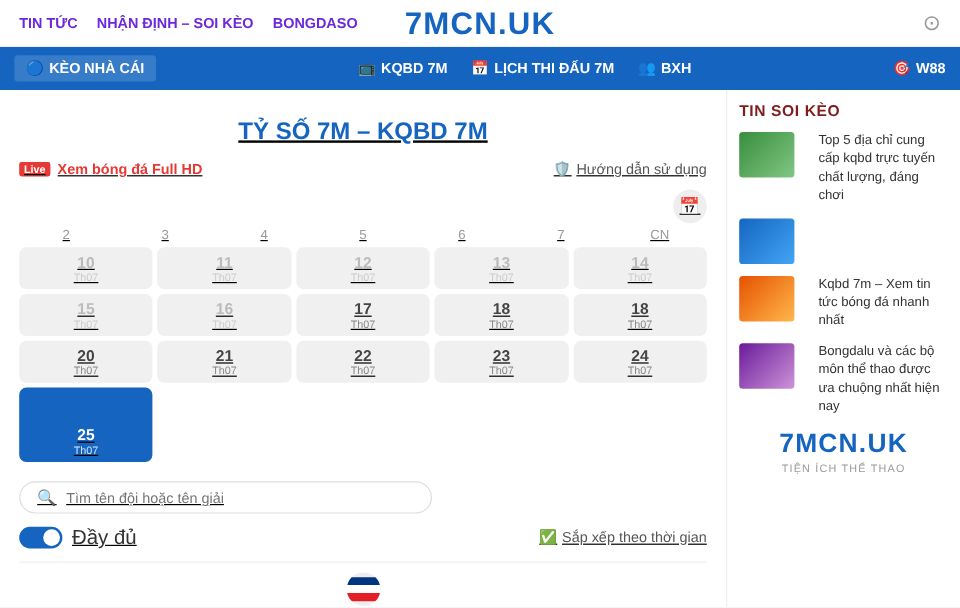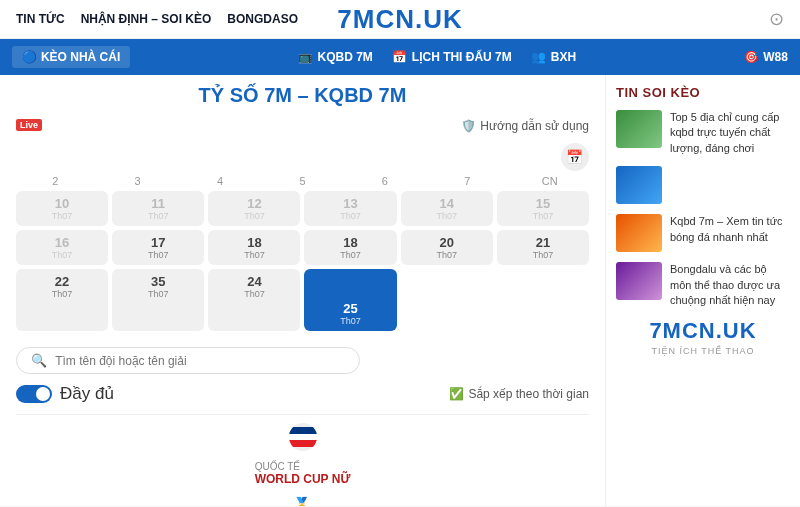--- a/index.html
+++ b/index.html
@@ -8,21 +8,21 @@
     
     .top-nav {
       background: #fff;
       display: flex;
       align-items: center;
       padding: 8px 16px;
       border-bottom: 1px solid #eee;
       position: relative;
     }
     .top-nav-links { display: flex; gap: 16px; }
-    .top-nav-link { color: #0f172a; font-size: 12px; font-weight: 600; cursor: pointer; text-transform: uppercase; }
+    .top-nav-link { color: #6d28d9; font-size: 12px; font-weight: 600; cursor: pointer; text-transform: uppercase; }
     .top-nav-logo {
       position: absolute; left: 50%; transform: translateX(-50%);
       font-size: 26px; font-weight: 900; color: #1565c0; letter-spacing: 1px;
     }
     .top-nav-icon { margin-left: auto; color: #999; font-size: 18px; cursor: pointer; }
 
     
     .blue-nav {
       background: #1565c0;
       display: flex;
@@ -42,22 +42,23 @@
     .main-layout {
       display: flex;
       height: calc(507px - 36px - 40px);
       overflow: hidden;
     }
 
     
     .content-area {
       flex: 1;
       background: #fff;
-      padding: 9px 16px;
+      padding: 24px 16px;
       overflow: hidden;
+      text-decoration: underline;
     }
 
     .page-title {
       text-align: center;
       font-size: 20px;
       font-weight: 800;
       color: #1565c0;
       margin-bottom: 12px;
       text-transform: uppercase;
     }
@@ -84,21 +85,21 @@
     .cal-icon-btn {
       background: #eee; border: none; border-radius: 50%; width: 28px; height: 28px;
       display: flex; align-items: center; justify-content: center; cursor: pointer; font-size: 14px;
     }
 
     .calendar-days-header {
       display: grid; grid-template-columns: repeat(7, 1fr); gap: 4px;
       text-align: center; font-size: 11px; color: #999; margin-bottom: 4px;
     }
     .calendar-grid {
-      display: grid; grid-template-columns: repeat(6, 1fr); gap: 4px;
+      display: grid; grid-template-columns: repeat(5, 1fr); gap: 4px;
     }
     .cal-day {
       background: #f0f0f0; border-radius: 6px; padding: 5px 2px;
       text-align: center; cursor: pointer;
     }
     .cal-day .day-num { font-size: 13px; font-weight: 700; color: #444; display: block; }
     .cal-day .day-sub { font-size: 9px; color: #888; display: block; }
     .cal-day.active { background: #1565c0; }
     .cal-day.active .day-num { color: #fff; margin-top: 27px; }
     .cal-day.active .day-sub { color: rgba(255,255,255,0.8); }
@@ -152,21 +153,21 @@
       background: #fff;
       border-left: 1px solid #eee;
       padding: 10px 10px;
       overflow: hidden;
     }
     .sidebar-title {
       font-size: 13px; font-weight: 800; color: #7f1d1d; text-transform: uppercase;
       margin-bottom: 10px; letter-spacing: 0.5px;
     }
     .news-item {
-      display: flex; gap: 8px; margin-bottom: 10px; cursor: pointer;
+      display: flex; gap: 20px; margin-bottom: 10px; cursor: pointer;
     }
     .news-thumb {
       width: 46px; height: 38px; background: #ddd; border-radius: 3px; flex-shrink: 0;
       overflow: hidden;
     }
     .news-text { font-size: 11px; color: #333; line-height: 1.4; }
 
     .sidebar-watermark {
       text-align: center; margin-top: 6px;
     }
@@ -230,20 +231,21 @@
 
 <div class="main-layout">
 
   <div class="content-area">
 
     <h1 class="page-title">TỶ SỐ 7M – KQBD 7M</h1>
 
     <div class="live-bar">
       <div class="live-badge">
         <span class="live-dot">Live</span>
+        <span>Xem bóng đá Full HD</span>
       </div>
       <div class="guide-link">
         <span>🛡️</span>
         <span>Hướng dẫn sử dụng</span>
       </div>
     </div>
 
     <div class="calendar-section">
       <div class="calendar-icon-row">
         <button class="cal-icon-btn">📅</button>
@@ -304,21 +306,21 @@
           </div>
           <div class="cal-day">
             <span class="day-num">21</span>
             <span class="day-sub">Th07</span>
           </div>
           <div class="cal-day">
             <span class="day-num">22</span>
             <span class="day-sub">Th07</span>
           </div>
           <div class="cal-day">
-            <span class="day-num">35</span>
+            <span class="day-num">23</span>
             <span class="day-sub">Th07</span>
           </div>
           <div class="cal-day">
             <span class="day-num">24</span>
             <span class="day-sub">Th07</span>
           </div>
           <div class="cal-day active">
             <span class="day-num">25</span>
             <span class="day-sub">Th07</span>
           </div>

